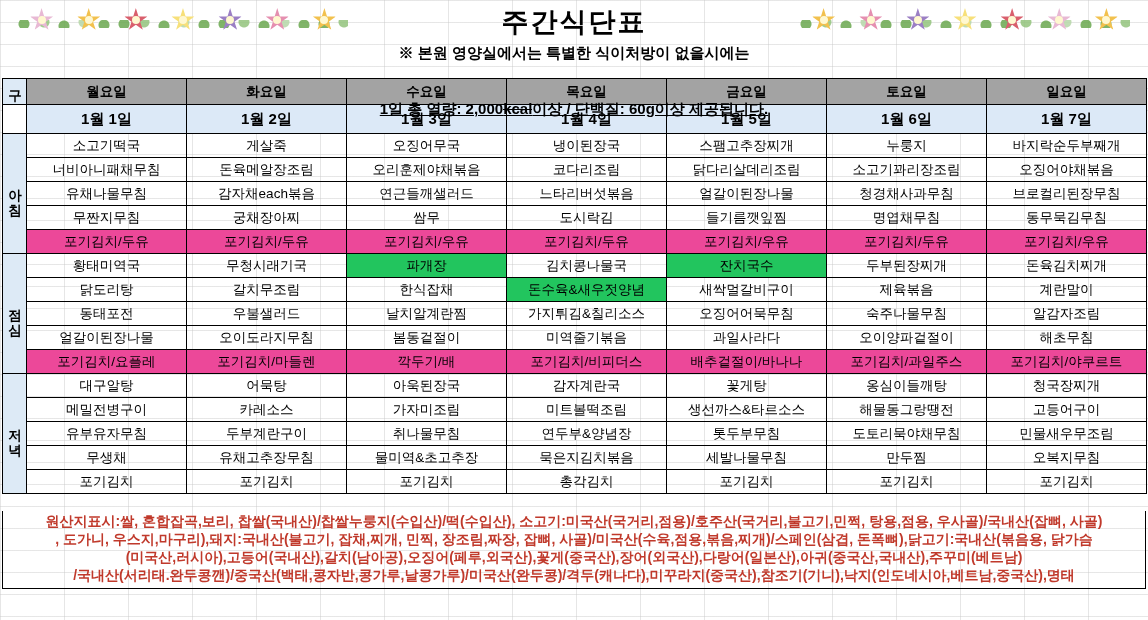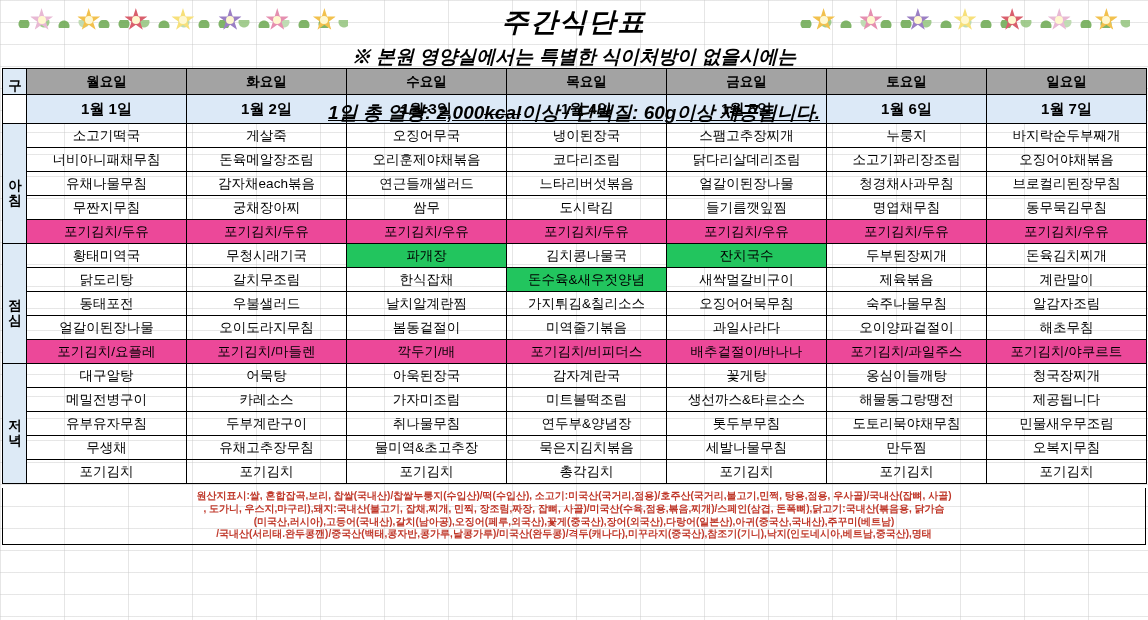--- a/index.html
+++ b/index.html
@@ -18,22 +18,21 @@
       linear-gradient(to right, rgba(200,200,200,.45) 1px, transparent 1px),
       linear-gradient(to bottom, rgba(200,200,200,.45) 1px, transparent 1px);
     background-size:64px 22px;
     z-index:0;
   }
   .sheet{position:relative;z-index:1;}
 
   
   .header{
     position:relative;
-    height:68px;
-    font-style:italic;
+    height:78px;
   }
   .title{
     position:absolute;left:0;right:0;top:4px;
     text-align:center;
     font-size:27px;
     font-weight:bold;
     letter-spacing:2px;
   }
   .floral{
     position:absolute;top:0;height:40px;width:330px;
@@ -63,21 +62,21 @@
     content:"";position:absolute;inset:0;border-radius:50%;
     background:currentColor;
     clip-path:polygon(50% 0%,61% 35%,98% 35%,68% 57%,79% 91%,50% 70%,21% 91%,32% 57%,2% 35%,39% 35%);
   }
   .flower::after{
     content:"";position:absolute;left:8px;top:8px;width:8px;height:8px;border-radius:50%;
     background:#fff8d0;
   }
   .note1,.note2{
     position:absolute;left:0;right:0;text-align:center;
-    font-size:19px;font-weight:bold;
+    font-size:15px;font-weight:bold;
   }
   .note1{top:44px;}
   .note2{top:62px;text-decoration:underline;margin-top:38px;}
   .note2 .strike{position:relative;}
   .note2 .strike::after{
     content:"";position:absolute;left:0;right:0;top:55%;height:1px;background:#000;
   }
 
   
   table.menu{
@@ -120,23 +119,23 @@
     line-height:1.05;
   }
   .vlabel.plain{background:#ffffff;}
   .kimchi td{background:#ec4899;}
   td.hl{background:#22c55e;}
 
   
   .origin{
     border:1px solid #000;
     border-top:none;
-    margin:4px 2px;
+    margin:17px 2px;
     padding:2px 6px 3px 6px;
-    font-size:10px;
+    font-size:14px;
     font-weight:bold;
     color:#c0392b;
     line-height:1.28;
     text-align:center;
   }
   .origin div{white-space:nowrap;overflow:hidden;}
 </style>
 </head>
 <body>
 
@@ -311,21 +310,21 @@
         <td>옹심이들깨탕</td>
         <td>청국장찌개</td>
       </tr>
       <tr>
         <td>메밀전병구이</td>
         <td>카레소스</td>
         <td>가자미조림</td>
         <td>미트볼떡조림</td>
         <td>생선까스&amp;타르소스</td>
         <td>해물동그랑땡전</td>
-        <td>제공됩니다</td>
+        <td>고등어구이</td>
       </tr>
       <tr>
         <td>유부유자무침</td>
         <td>두부계란구이</td>
         <td>취나물무침</td>
         <td>연두부&amp;양념장</td>
         <td>톳두부무침</td>
         <td>도토리묵야채무침</td>
         <td>민물새우무조림</td>
       </tr>

